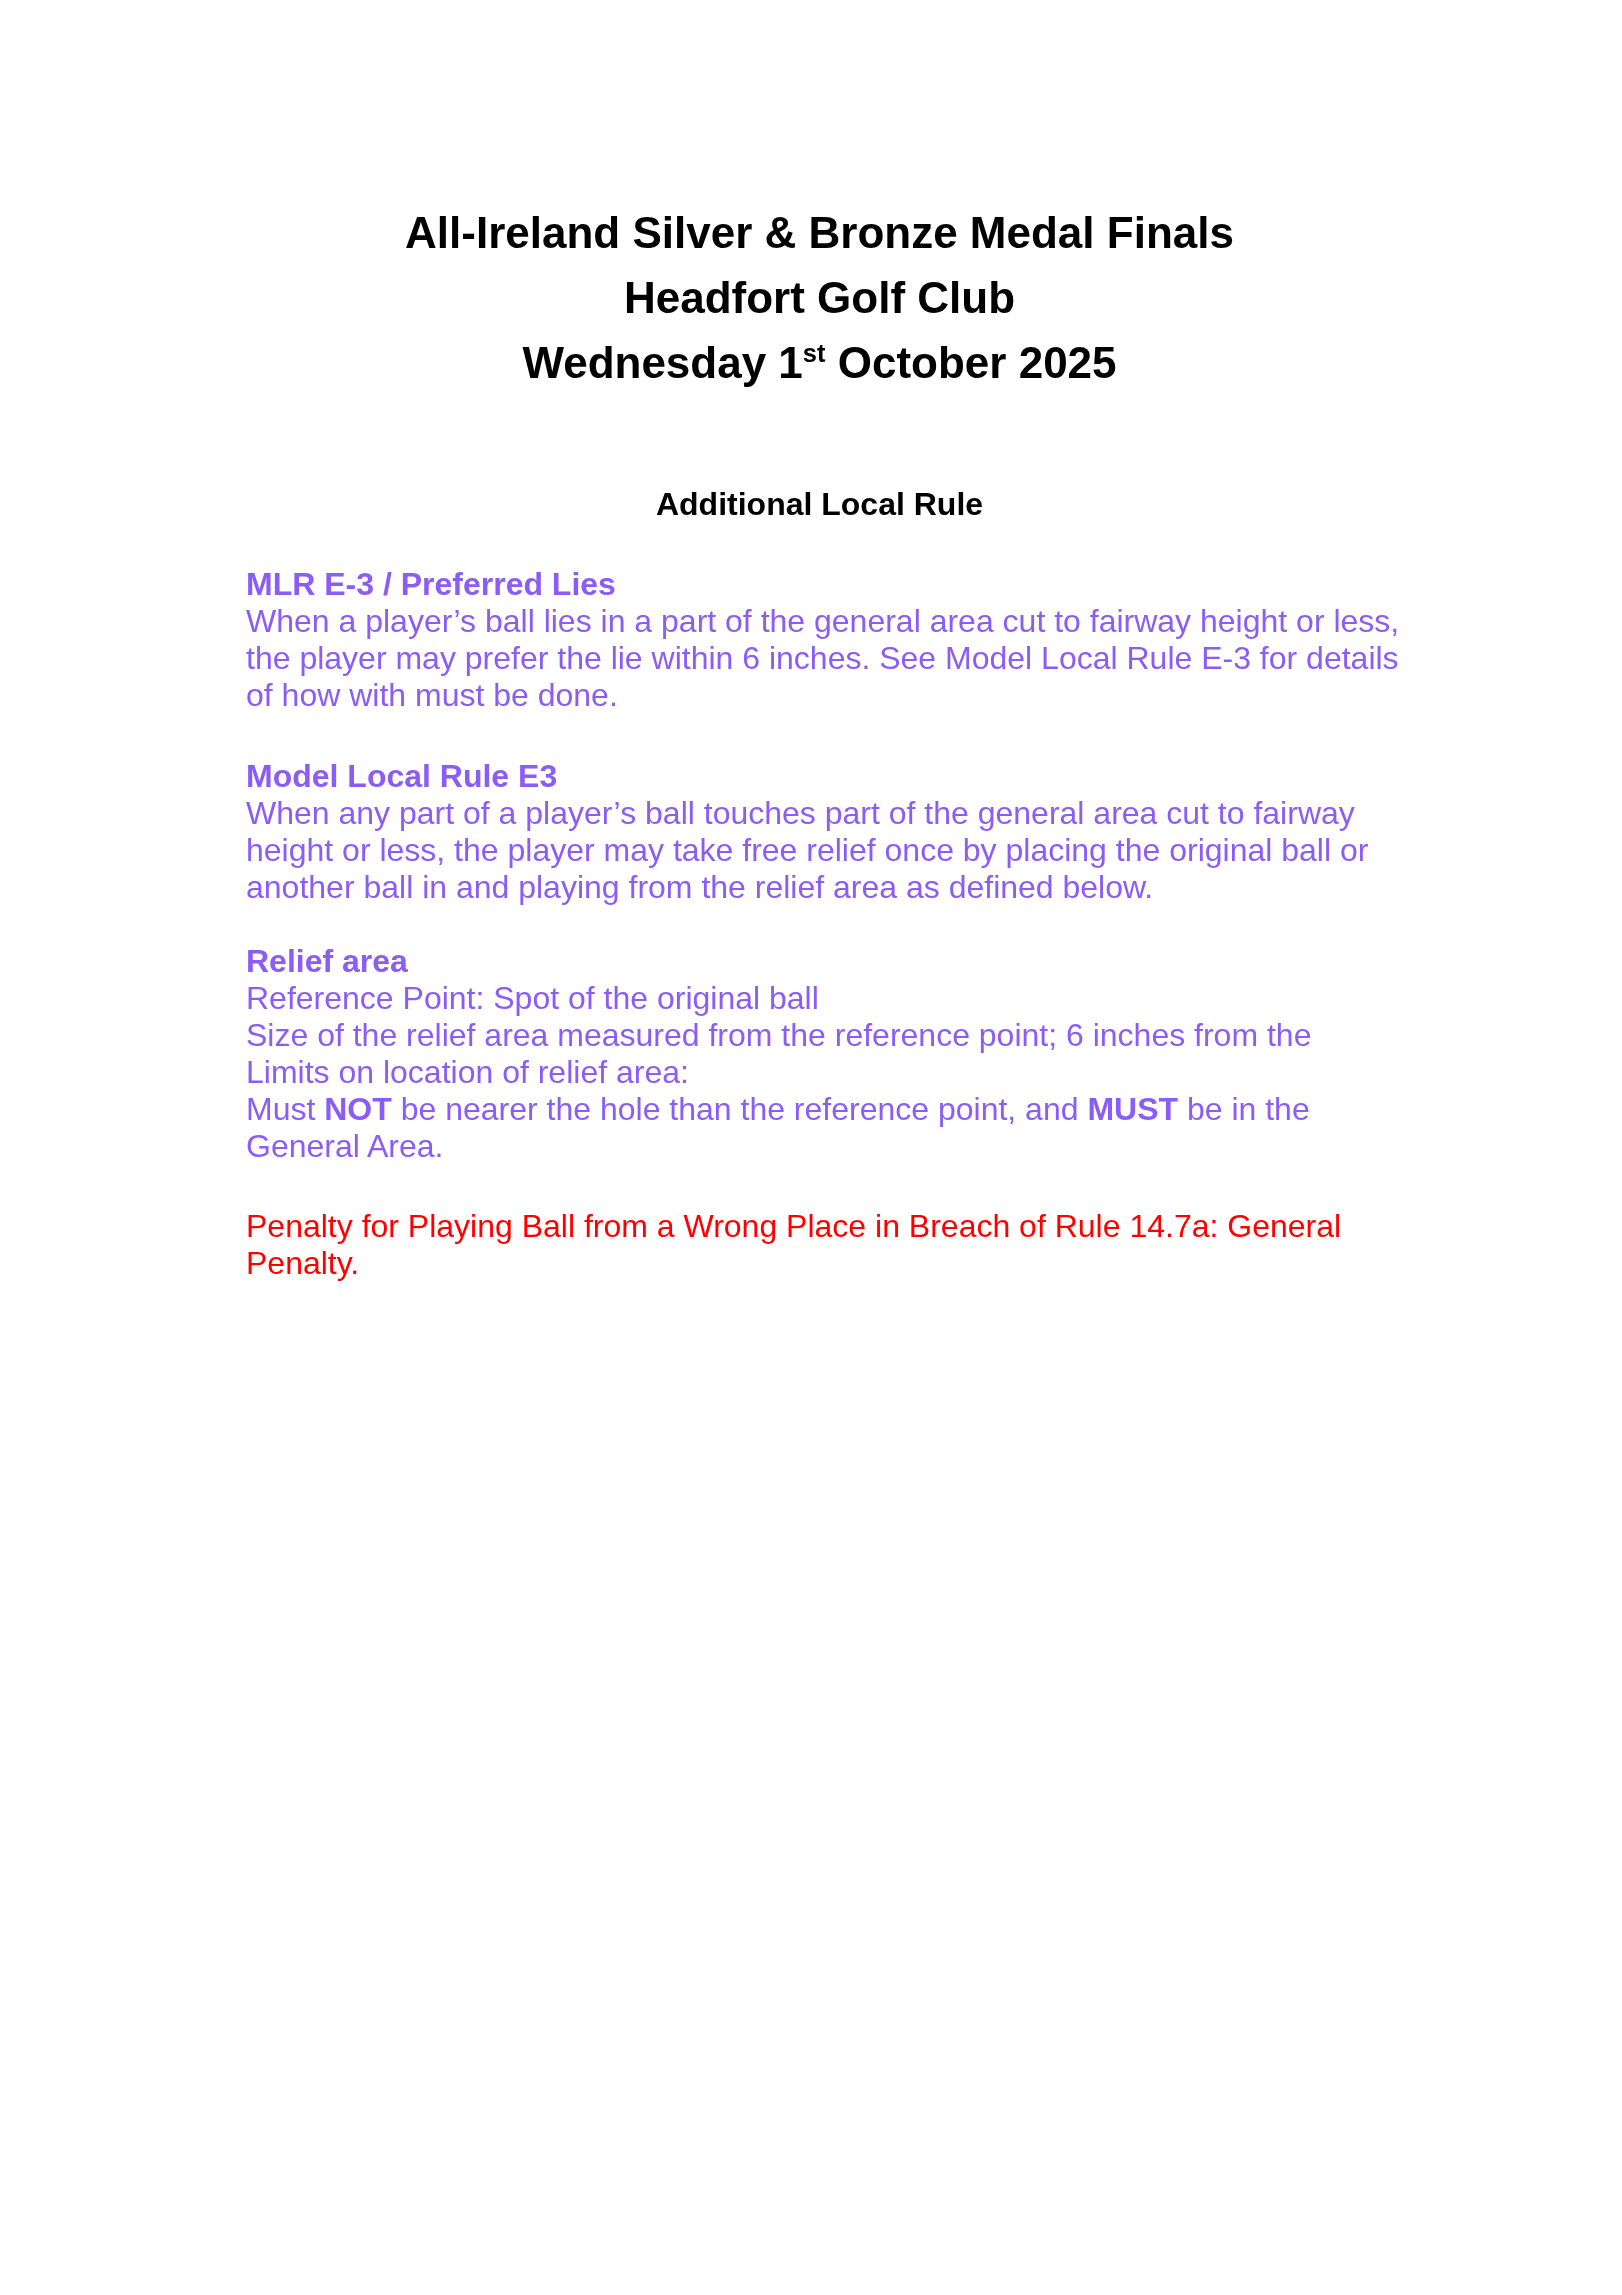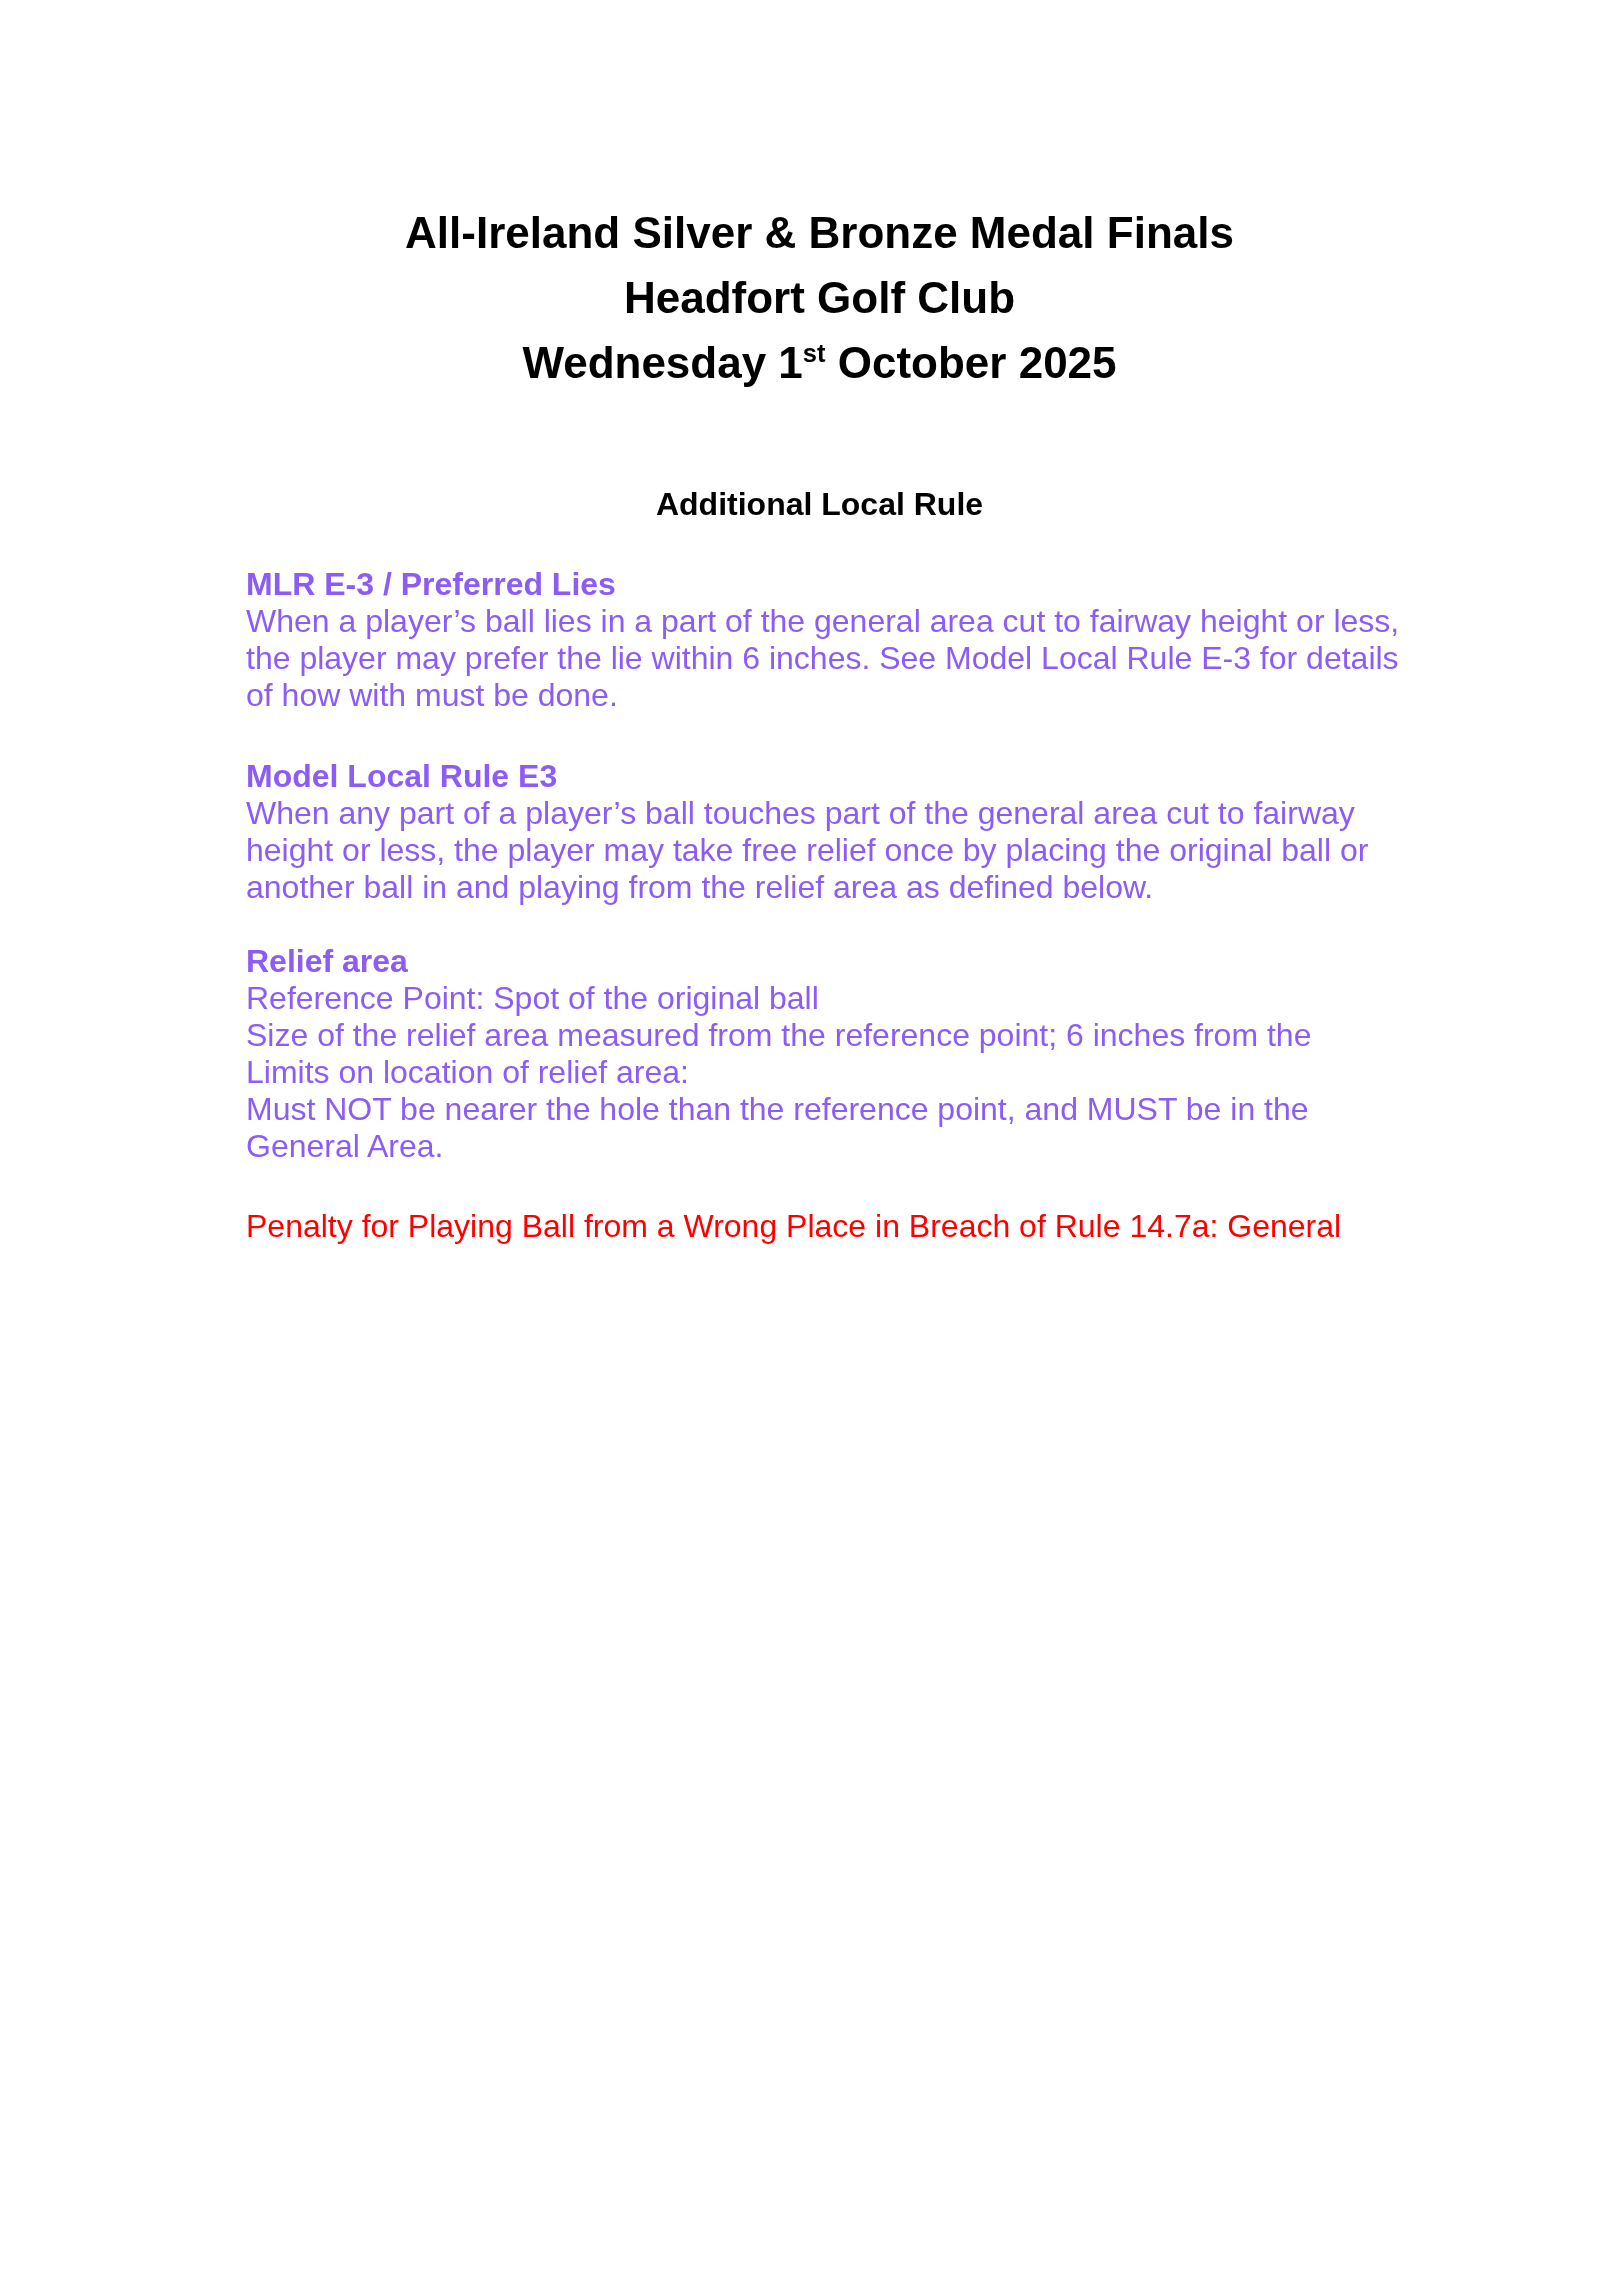--- a/index.html
+++ b/index.html
@@ -54,21 +54,21 @@
   .m-heading-gap { margin-top: 37px; }   
   .m-para-gap-a  { margin-top: 44px; }   
   .m-para-gap-b  { margin-top: 37px; }   
   .penalty {
     margin-top: 43px;
     color: #FF0000;
     font-size: 32px;
     line-height: 37px;
   }
   .penalty .line { white-space: nowrap; }
-  b { font-weight: normal; text-align: center; }
+  b { font-weight: bold; text-align: center; }
 </style>
 </head>
 <body>
 
 <div class="page">
 
   <header class="centerband">
     <div class="title-line">All-Ireland Silver &amp; Bronze Medal Finals</div>
     <div class="title-line">Headfort Golf Club</div>
     <div class="title-line"><span>Wednesday 1</span><sup>st</sup><span> October 2025</span></div>
@@ -93,16 +93,17 @@
     <div class="sec-heading">Relief area</div>
     <div class="line">Reference Point: Spot of the original ball</div>
     <div class="line">Size of the relief area measured from the reference point; 6 inches from the</div>
     <div class="line">Limits on location of relief area:</div>
     <div class="line"><span>Must </span><b>NOT</b><span> be nearer the hole than the reference point, and </span><b>MUST</b><span> be in the</span></div>
     <div class="line">General Area.</div>
   </section>
 
   <section class="penalty">
     <div class="line">Penalty for Playing Ball from a Wrong Place in Breach of Rule 14.7a: General</div>
+    <div class="line">Penalty.</div>
   </section>
 
 </div>
 
 
 </body></html>

